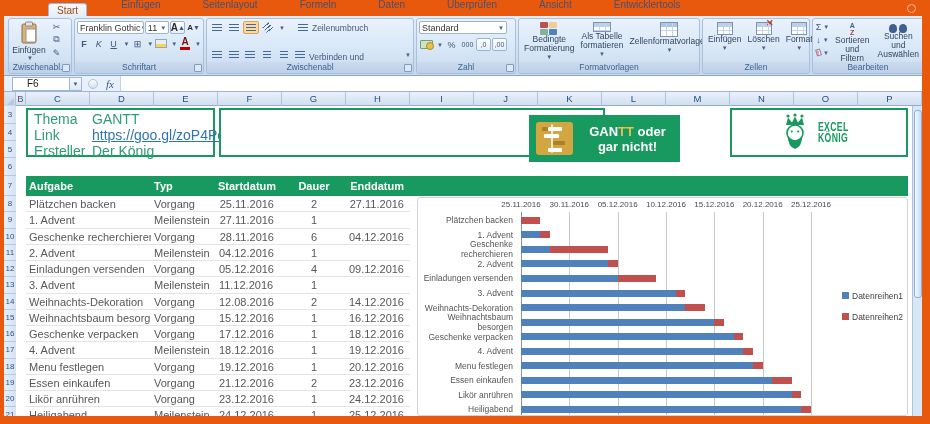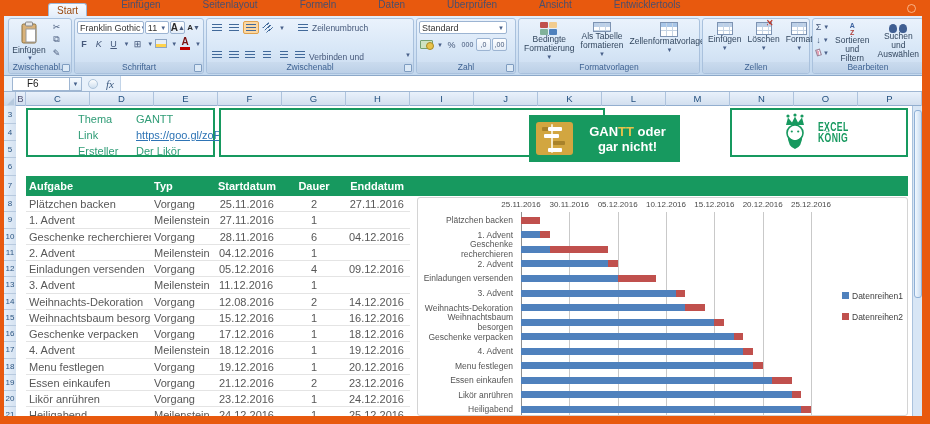--- a/index.html
+++ b/index.html
@@ -91,21 +91,21 @@
 
   
   #sheetbg{position:absolute;left:16px;top:106px;width:906px;height:310px;background:#fff;}
   #rowheaders{position:absolute;left:4px;top:106px;width:12px;height:310px;
       background:linear-gradient(to right,#e7f0fa,#d5e2f1);overflow:hidden;}
   .rowcell{position:absolute;left:0;width:12px;border-bottom:1px solid #b7c9de;font-size:8px;color:#2c5581;
       display:flex;align-items:center;justify-content:center;}
   #sheet{position:absolute;left:26px;top:106px;width:886px;height:310px;overflow:hidden;background:#fff;}
 
   .greenbox{position:absolute;border:2px solid #17995f;background:#fff;}
-  .info-line{position:absolute;height:16px;font-size:11px;display:flex;align-items:center;color:#2f9c76;margin-left:44px;}
+  .info-line{position:absolute;height:16px;font-size:14px;display:flex;align-items:center;color:#2f9c76;}
   .info-label{position:absolute;left:6px;} .info-value{position:absolute;left:64px;white-space:nowrap;}
   .hyperlink{color:#2e74b5;text-decoration:underline;}
 
   
   #banner{position:absolute;left:308px;top:5px;width:151px;height:47px;background:#17995f;
       display:flex;align-items:center;}
   .gi{position:absolute;left:7px;top:7px;width:37px;height:33px;background:#d2a640;border-radius:3px;overflow:hidden;}
   .gi span{position:absolute;height:4px;border-radius:1px;}
   .gi .s1{left:6px;top:5px;width:10px;background:#a8822a;}
   .gi .s2{left:12px;top:5px;width:14px;background:#fff;}
@@ -454,21 +454,21 @@
         <div class="info-line" style="top: 1px; left: 0px; width: 185px;">
           <div class="info-label">Thema</div>
           <div class="info-value">GANTT</div>
         </div>
         <div class="info-line" style="top: 17px; left: 0px; width: 185px;">
           <div class="info-label">Link</div>
           <div class="info-value hyperlink">https://goo.gl/zoP4Pc</div>
         </div>
         <div class="info-line" style="top: 33px; left: 0px; width: 185px;">
           <div class="info-label">Ersteller</div>
-          <div class="info-value">Der Likör</div>
+          <div class="info-value">Der König</div>
         </div>
       </div>
     <div class="greenbox" style="left:193px;top:2px;width:386px;height:49px;">
       <div id="banner">
         <div class="gi">
           <span class="vline"></span>
             <span class="s1"></span>
             <span class="s2"></span>
             <span class="s3"></span>
             <span class="s4"></span>

